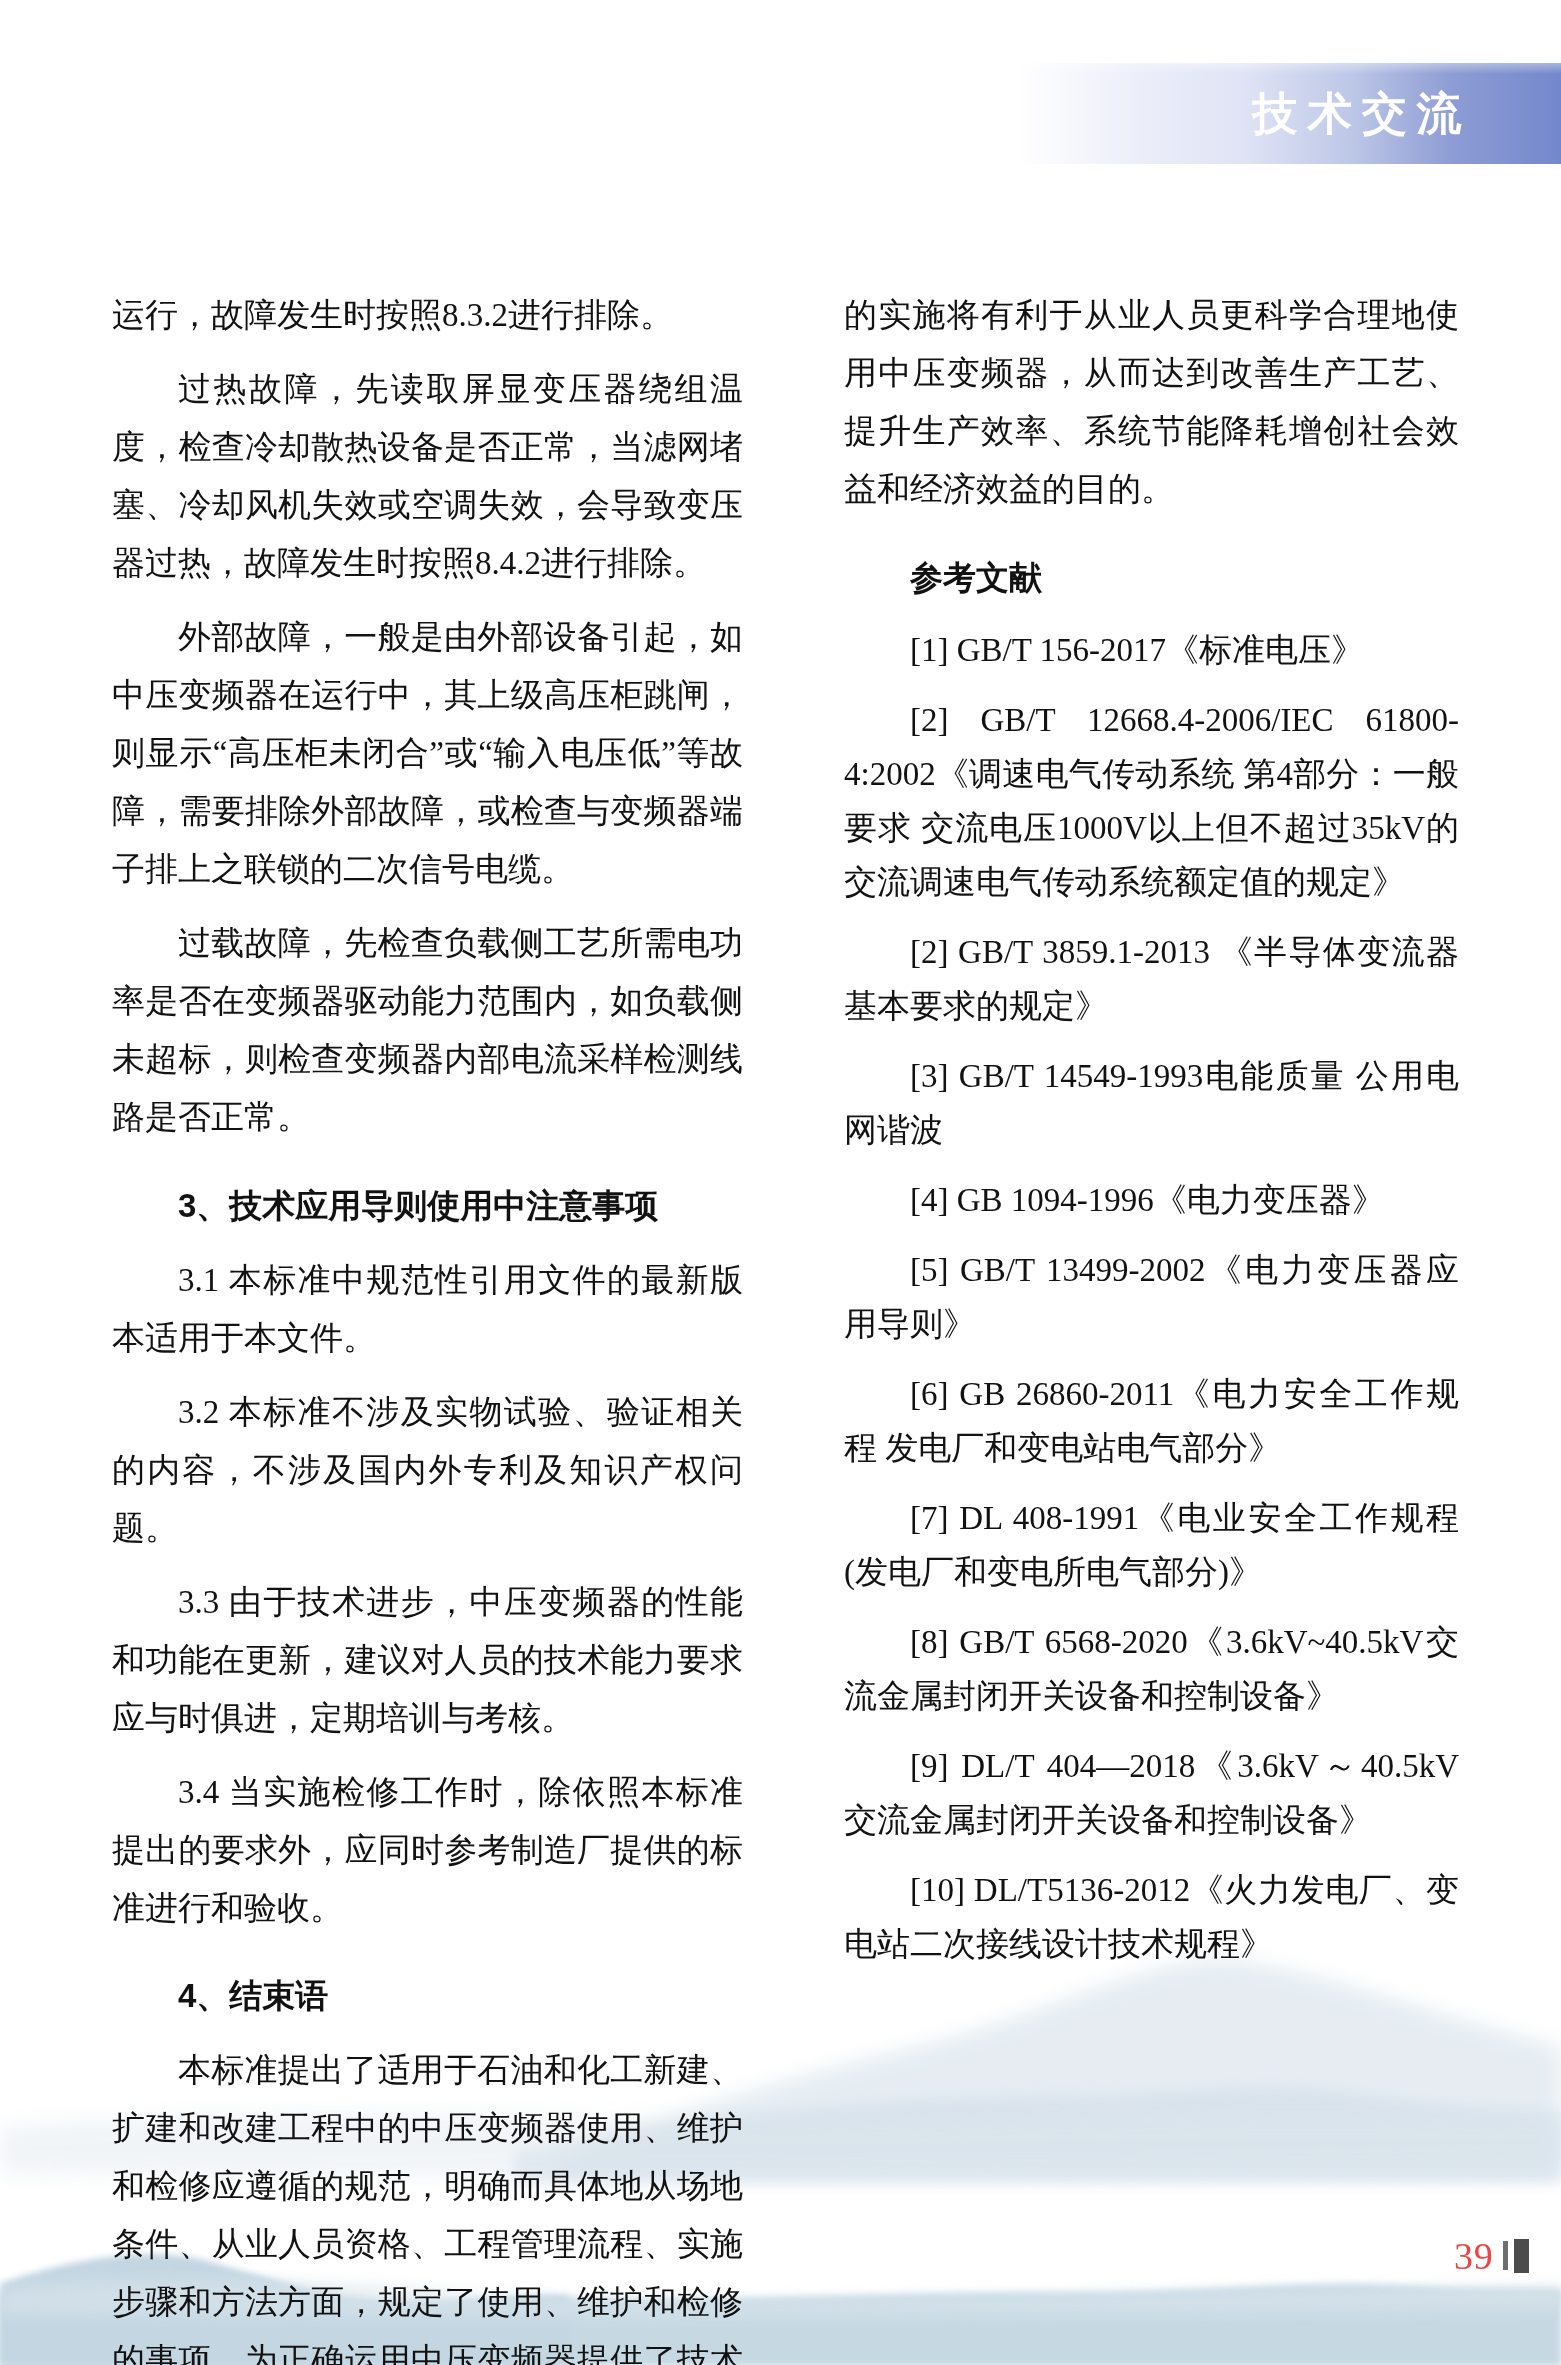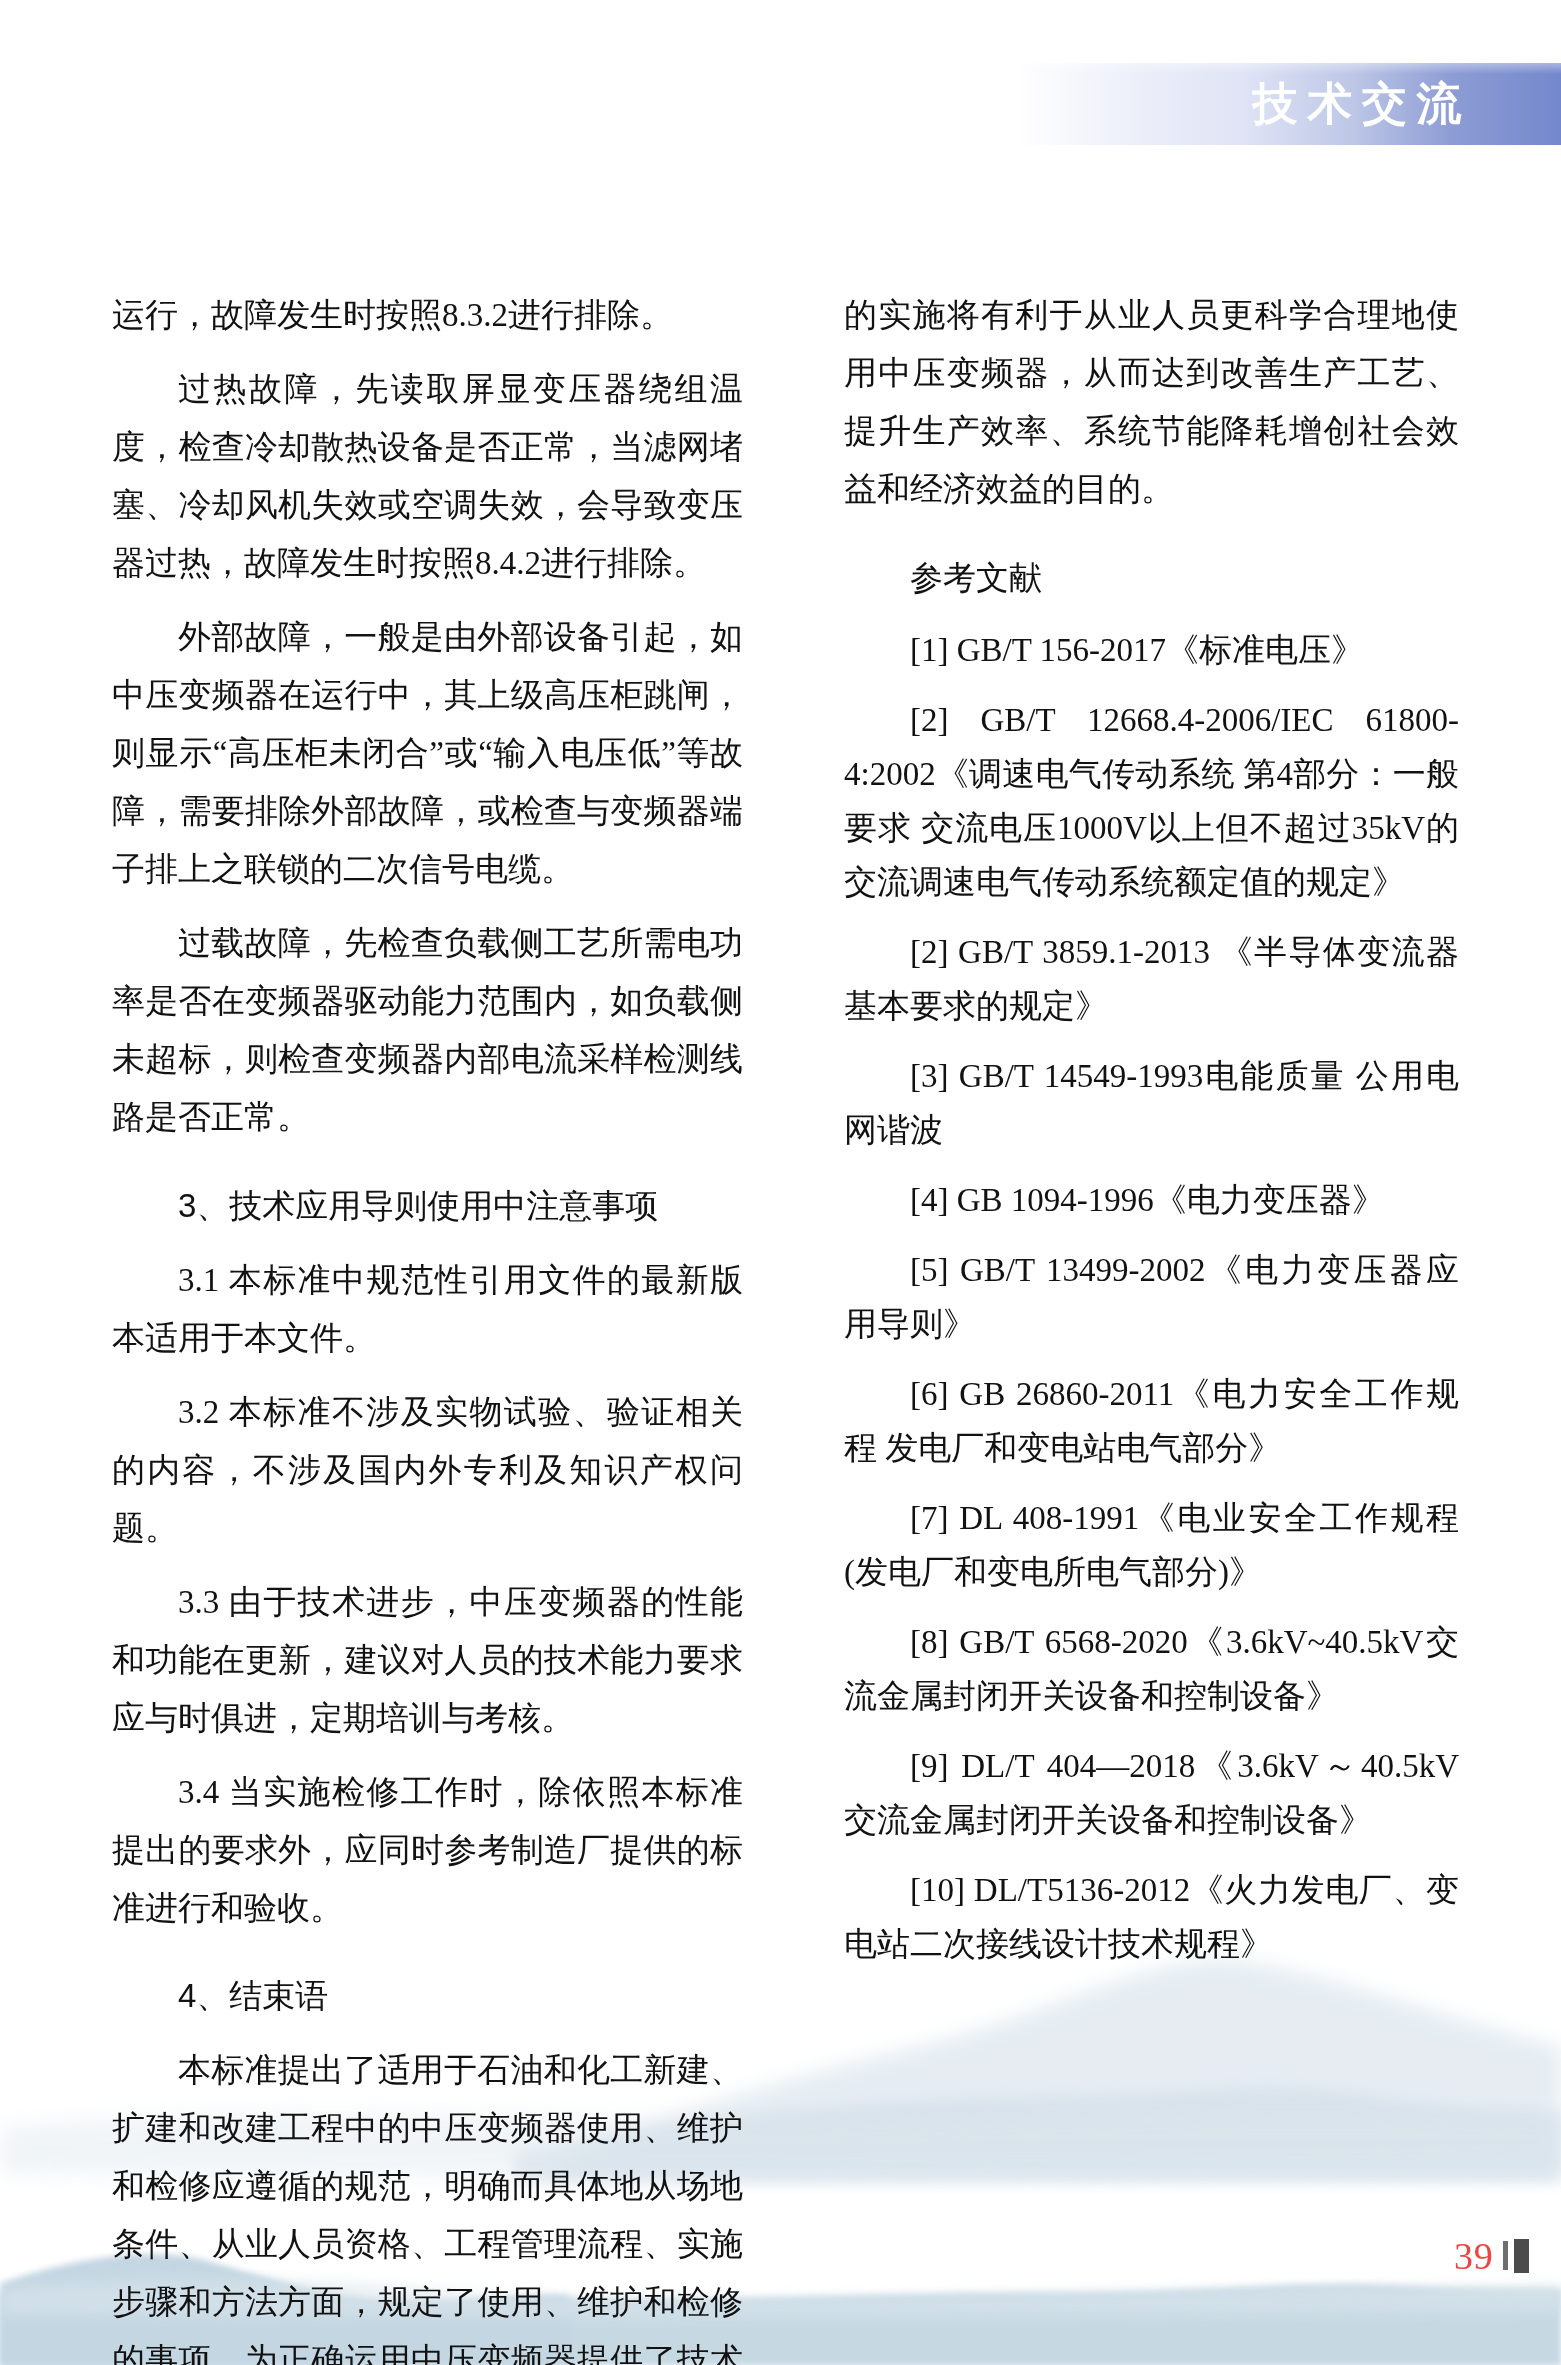--- a/index.html
+++ b/index.html
@@ -3,21 +3,21 @@
 <meta charset="utf-8">
 <style>
   html,body{margin:0;padding:0;}
   body{
     width:1562px;height:2366px;position:relative;overflow:hidden;
     background:#ffffff;color:#121212;
     font-family:"Liberation Serif","DejaVu Serif",serif;
   }
   
   .header-band{
-    position:absolute;left:1017px;top:63px;width:544px;height:82px;
+    position:absolute;left:1017px;top:63px;width:544px;height:101px;
     background:linear-gradient(90deg,
       rgba(255,255,255,0) 0%,
       rgba(234,237,249,.9) 22%,
       #dfe3f5 42%,
       #bcc6e6 62%,
       #8d9cd4 80%,
       #7388cc 100%);
     display:flex;align-items:center;justify-content:flex-end;
     padding-right:90px;box-sizing:border-box;
   }
@@ -35,21 +35,21 @@
     position:absolute;top:270px;
     font-size:33px;line-height:58px;
     text-align:justify;text-justify:inter-ideograph;
   }
   .col-left{left:96px;width:663px;}
   .col-right{left:828px;width:647px;}
   .block{margin:16px;}
   .block.indent{text-indent:2em;}
   .block.heading{
     font-family:"Liberation Sans","DejaVu Sans",sans-serif;
-    font-weight:normal;margin-top:30.5px;
+    font-weight:bold;margin-top:30.5px;
   }
   .block.ref{line-height:54px;}
   
   .pageno{
     position:absolute;left:1454px;top:2236px;height:39px;
     display:flex;align-items:center;
   }
   .pageno .num{
     font-family:Liberation Serif, serif;
     font-size:38px;color:#ef4444;letter-spacing:0.8px;

